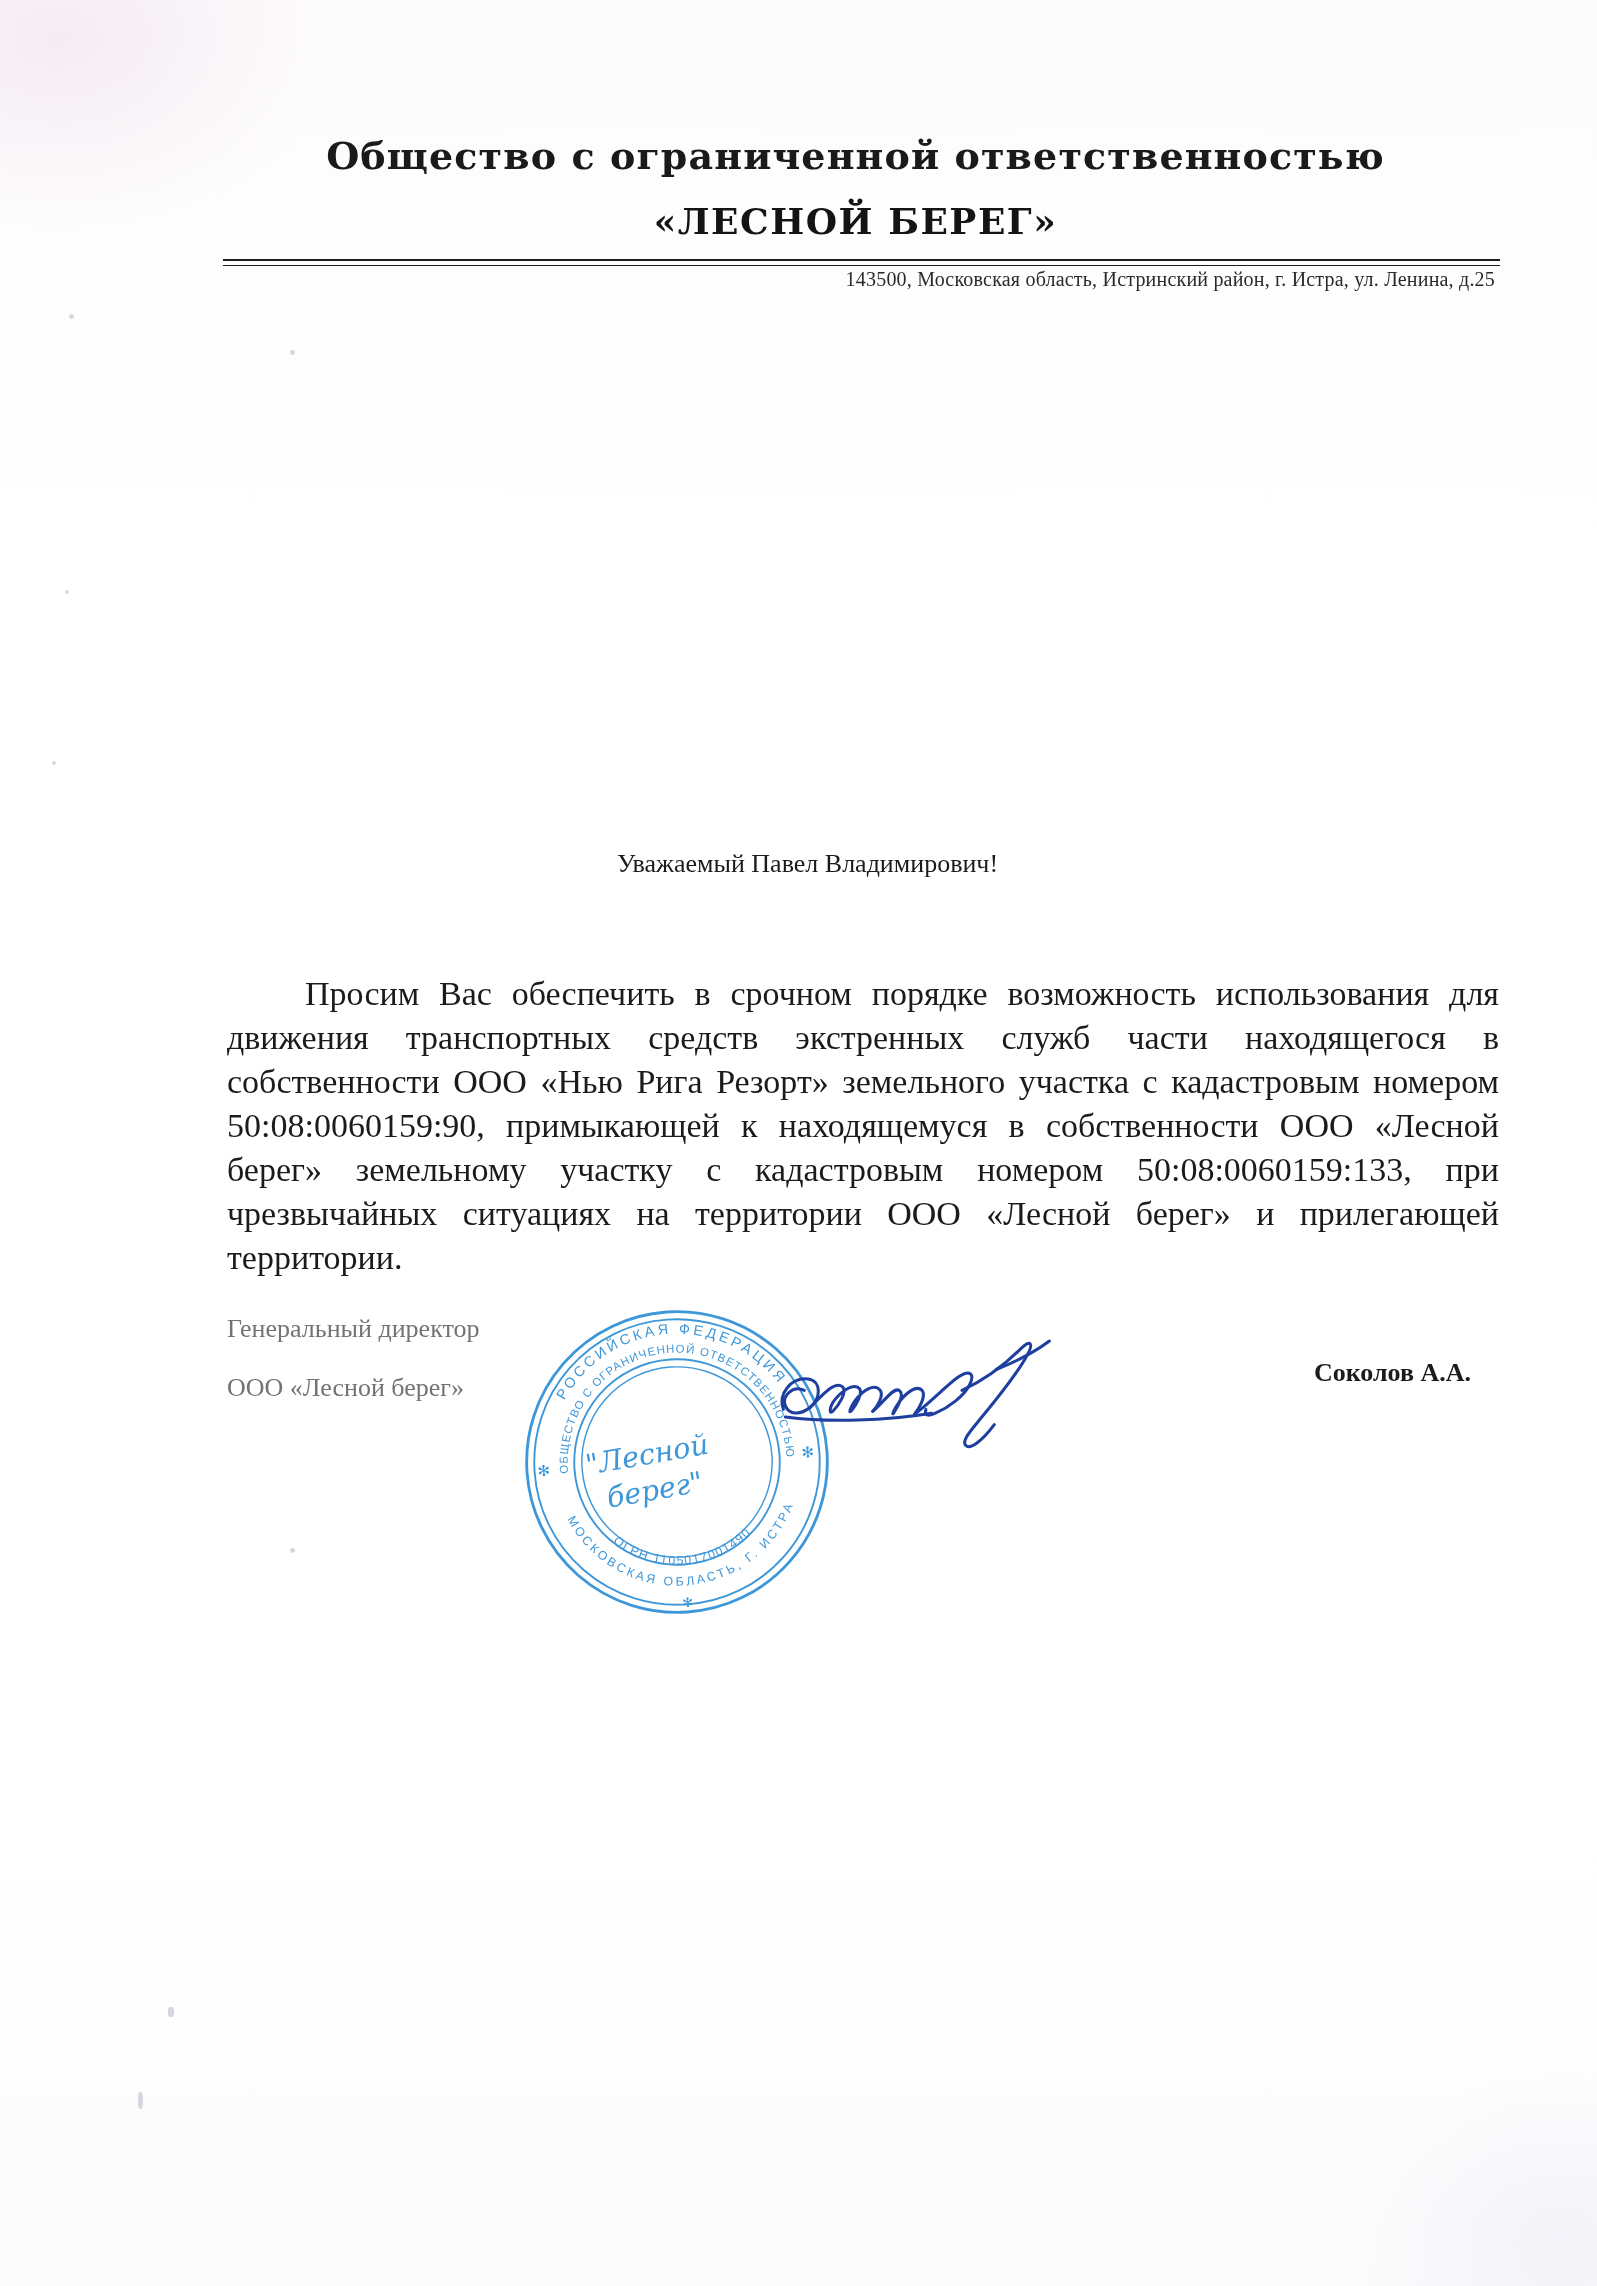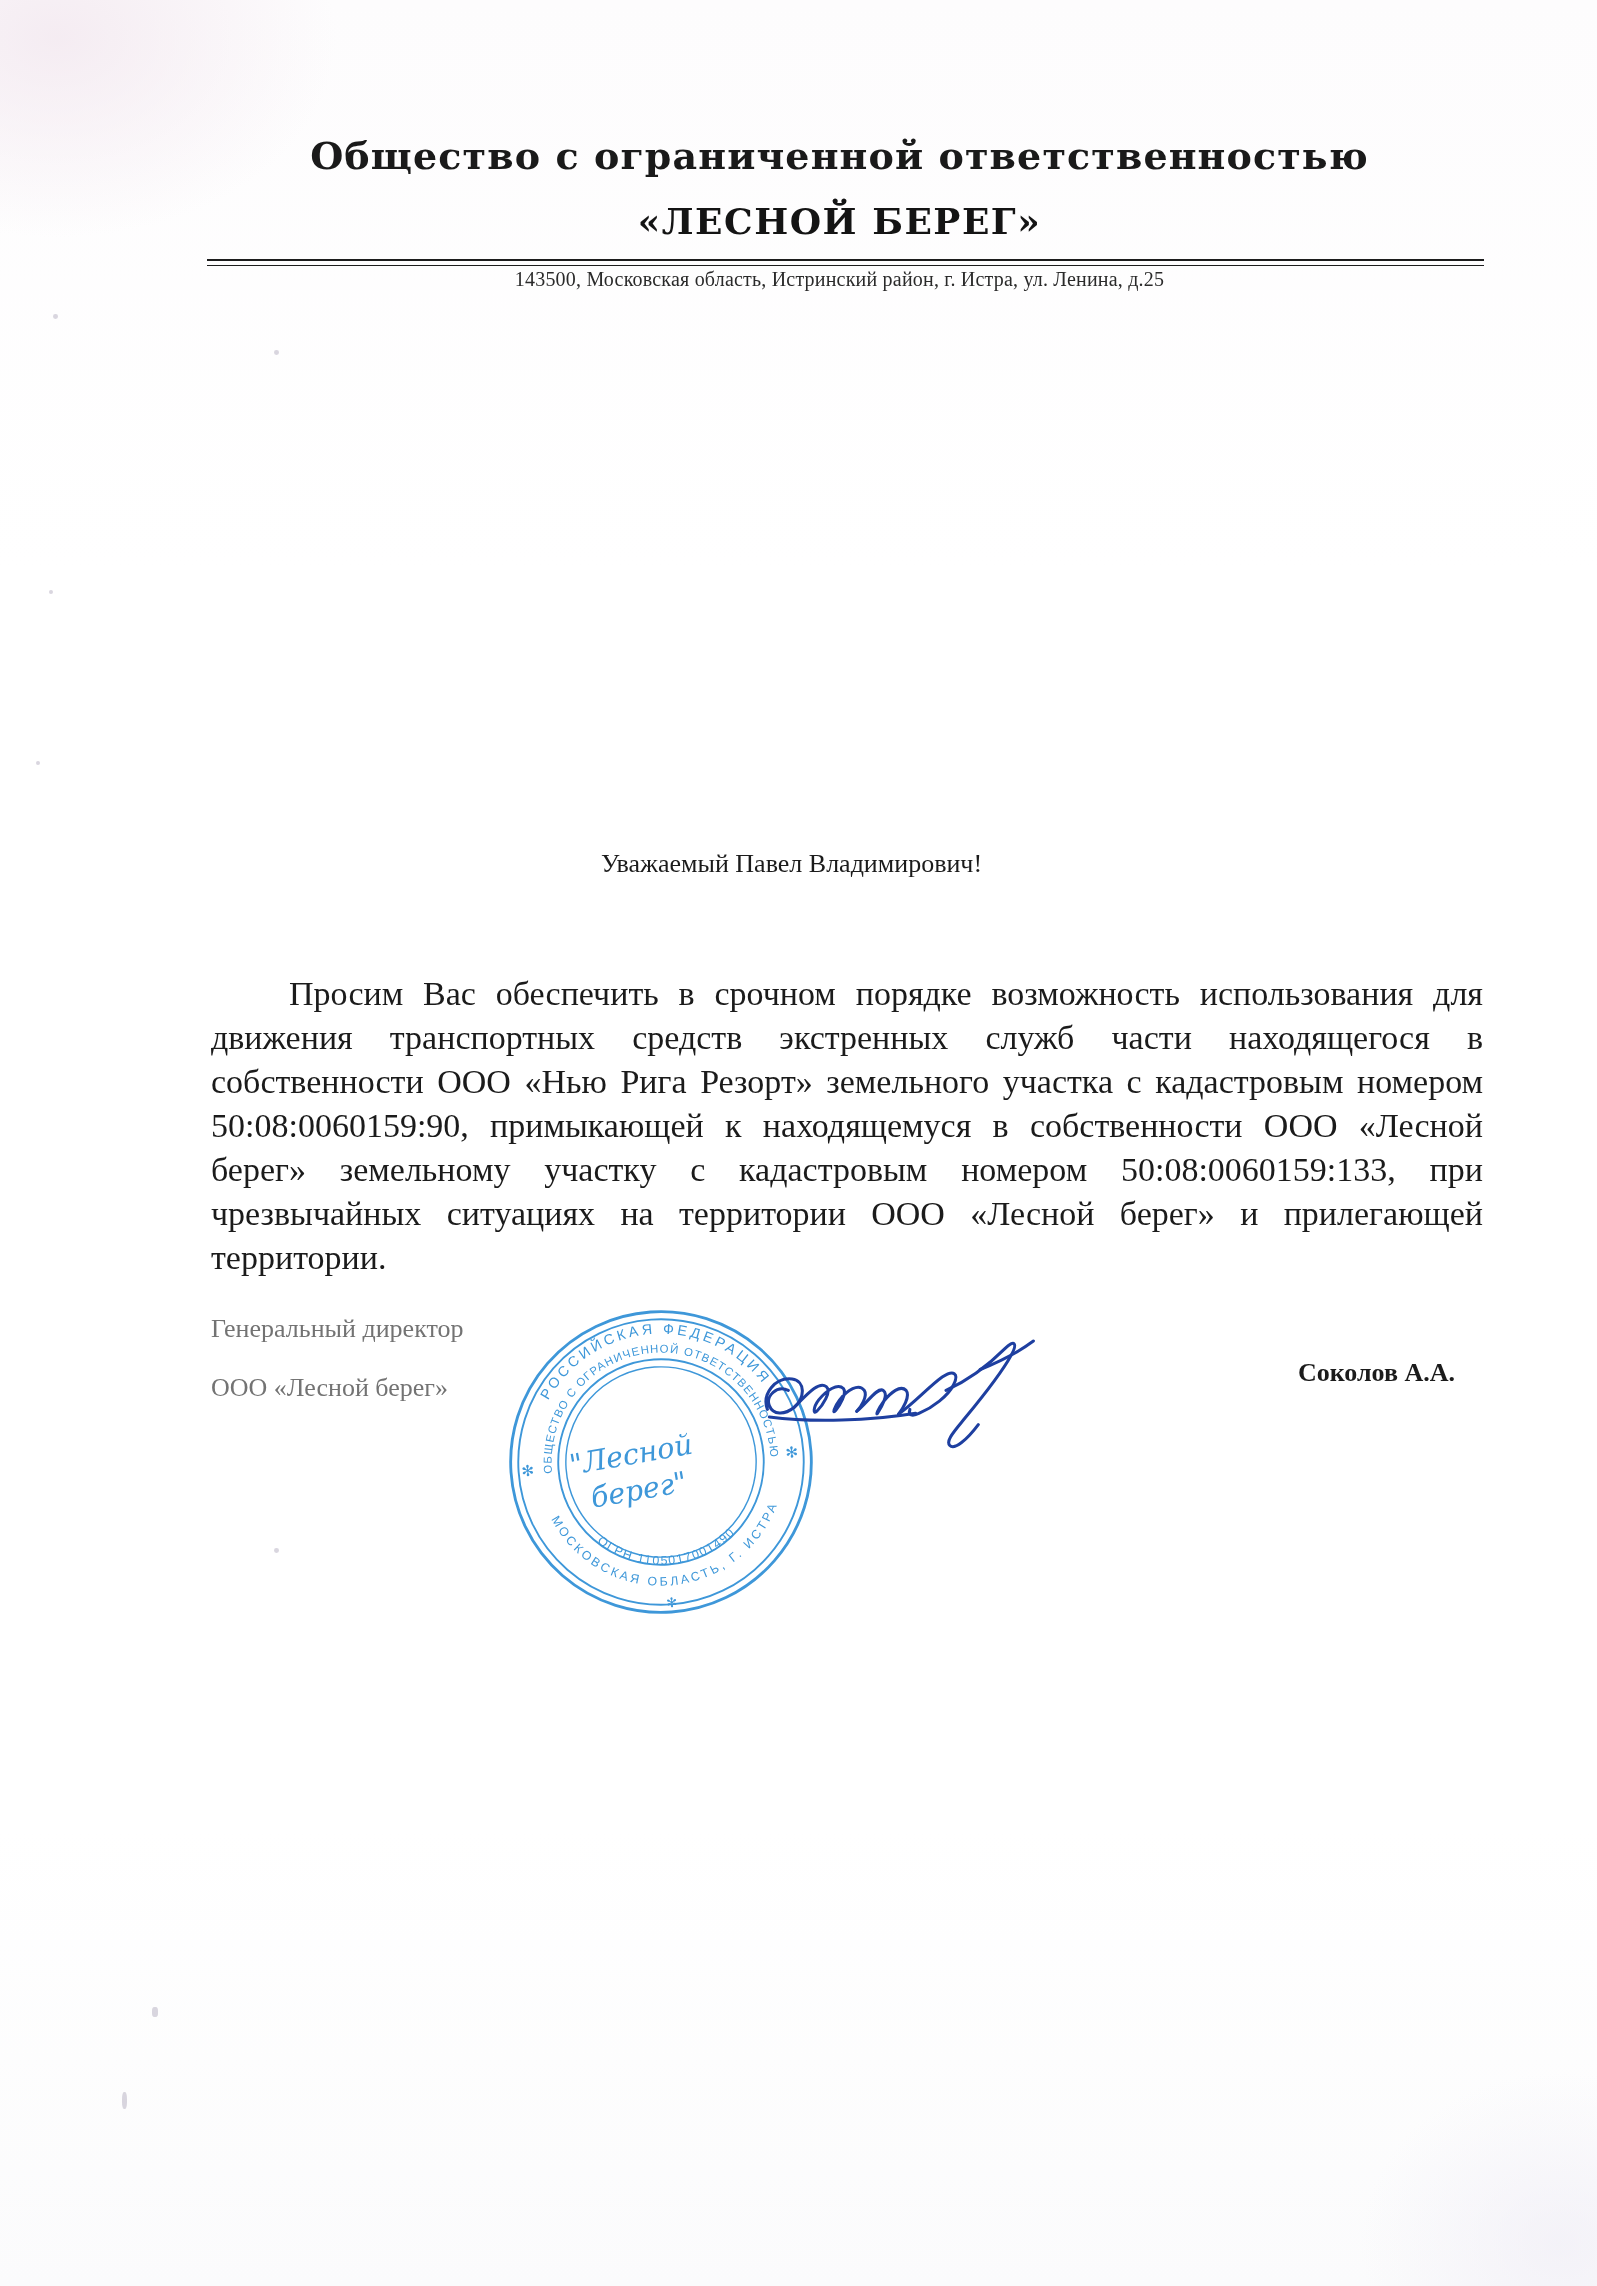--- a/index.html
+++ b/index.html
@@ -21,21 +21,21 @@
     position: absolute;
     inset: 0;
     background:
       radial-gradient(ellipse 399px 285px at 57px 38px, rgba(243,233,240,0.85), rgba(255,255,255,0) 70%),
       radial-gradient(ellipse 285px 247px at 1560px 2245px, rgba(240,238,246,0.7), rgba(255,255,255,0) 70%),
       linear-gradient(180deg, #fdfcfd 0%, #ffffff 25%, #ffffff 80%, #fbfbfc 100%);
   }
 
   .doc {
     position: absolute;
-    left: 0; top: 0;
+    left: 16px; top: 0;
     width: 1378px;
     height: 2286px;
   }
 
   
   .letterhead {
     position: absolute;
     left: 200px;
     top: 133px;
     width: 1279px;
@@ -65,21 +65,21 @@
     height: 0;
     border-top: 2.9px solid #1d1d1d;
     border-bottom: 1px solid #1d1d1d;
     height: 3.8px;
   }
   .address {
     position: absolute;
     left: 200px;
     top: 268px;
     width: 1279px;
-    text-align: center;
+    text-align: right;
     font-size: 20px;
     color: #2a2a2a;
     letter-spacing: 0.2px;
   }
 
   
   .addressee {
     position: absolute;
     right: 114px;
     top: 531px;

